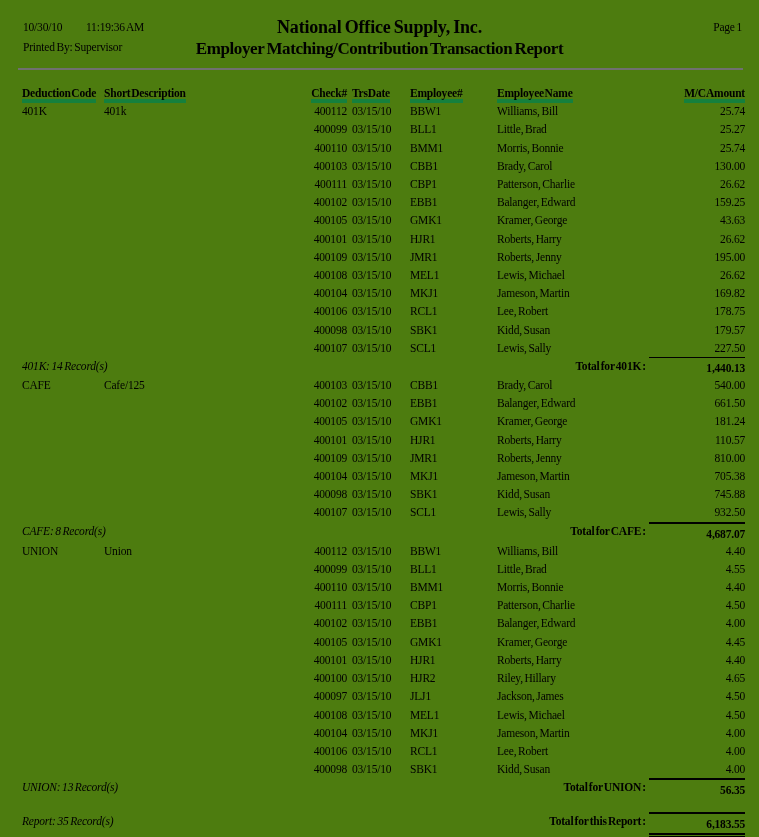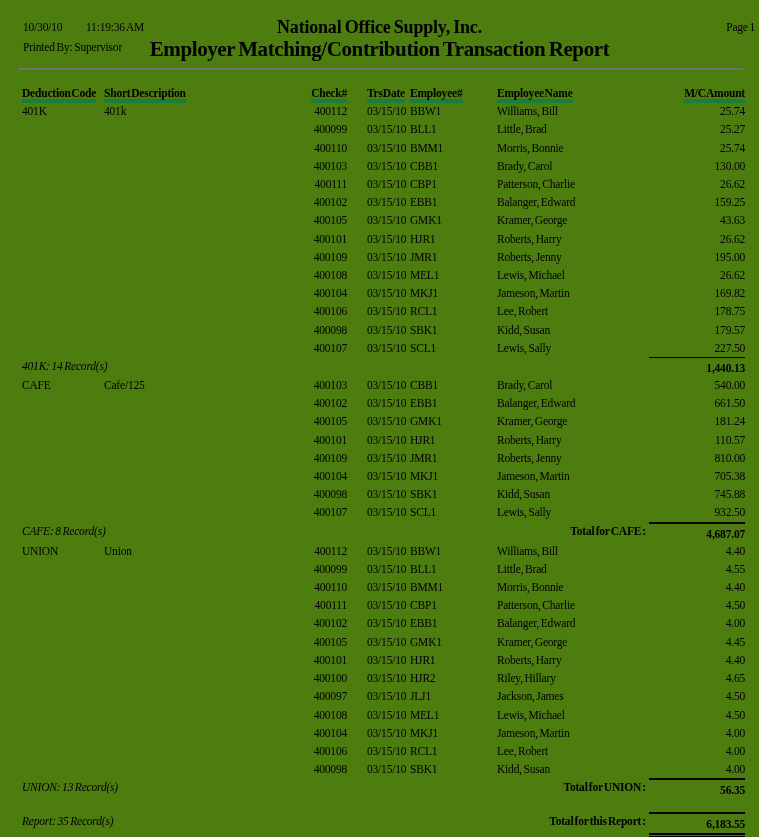--- a/index.html
+++ b/index.html
@@ -7,37 +7,37 @@
     width:759px;height:837px;background:#4d7c0f;color:#000;
     font-family:"Liberation Serif","DejaVu Serif",serif;
     font-size:11.5px;line-height:18.2px;letter-spacing:-0.2px;word-spacing:-1px;
     position:relative;overflow:hidden;
   }
   
   .hdr{position:relative;height:84px;}
   .hdr .h-date{position:absolute;left:23px;top:18px;}
   .hdr .h-time{position:absolute;left:86px;top:18px;}
   .hdr .h-company{position:absolute;left:0;right:0;top:18px;text-align:center;font-weight:bold;font-size:18px;}
-  .hdr .h-page{position:absolute;right:4px;top:18px;}
+  .hdr .h-page{position:absolute;right:17px;top:18px;}
   .hdr .h-printedby{position:absolute;left:23px;top:38px;}
   .hdr .h-title{
     position:absolute;left:0;right:0;top:38px;text-align:center;
-    font-weight:bold;font-size:21px;line-height:22px;letter-spacing:-0.4px;word-spacing:-1.5px;
+    font-weight:bold;font-size:17px;line-height:22px;letter-spacing:-0.4px;word-spacing:-1.5px;
   }
   .hdr .h-rule{position:absolute;left:18px;right:16px;top:68px;border-top:2px solid #707070;}
   
   .grid{
     display:grid;
     grid-template-columns:82px 197px 46px 58px 87px 157px 96px;
     padding:0 14px 0 22px;
   }
   .cc{grid-column:1;}
   .cd{grid-column:2;}
   .ck{grid-column:3;text-align:right;}
-  .ct{grid-column:4;padding-left:20px;}
+  .ct{grid-column:4;padding-left:5px;}
   .ce{grid-column:5;padding-left:5px;}
   .cn{grid-column:6;padding-left:5px;}
   .ca{grid-column:7;text-align:right;}
   
   .colheads{font-weight:bold;word-spacing:-2px;}
   .colheads span{border-bottom:4px solid #15803d;padding-bottom:0px;}
   
   .section-rows{position:relative;}
   .code-overlay{position:absolute;top:0;left:0;width:759px;box-sizing:border-box;}
   
@@ -188,20 +188,21 @@
         <div class="grid row">
           <span class="ck">400107</span>
           <span class="ct">03/15/10</span>
           <span class="ce">SCL1</span>
           <span class="cn">Lewis, Sally</span>
           <span class="ca">227.50</span>
         </div>
       </div>
     <div class="grid summary t-thin">
       <span class="s-records">401K: 14 Record(s)</span>
+      <span class="s-tlabel">Total for 401K :</span>
       <span class="s-tamount">1,440.13</span>
     </div>
   </section>
 
   <section>
     <div class="section-rows">
       <div class="grid code-overlay">
         <span class="cc">CAFE</span>
         <span class="cd">Cafe/125</span>
       </div>

